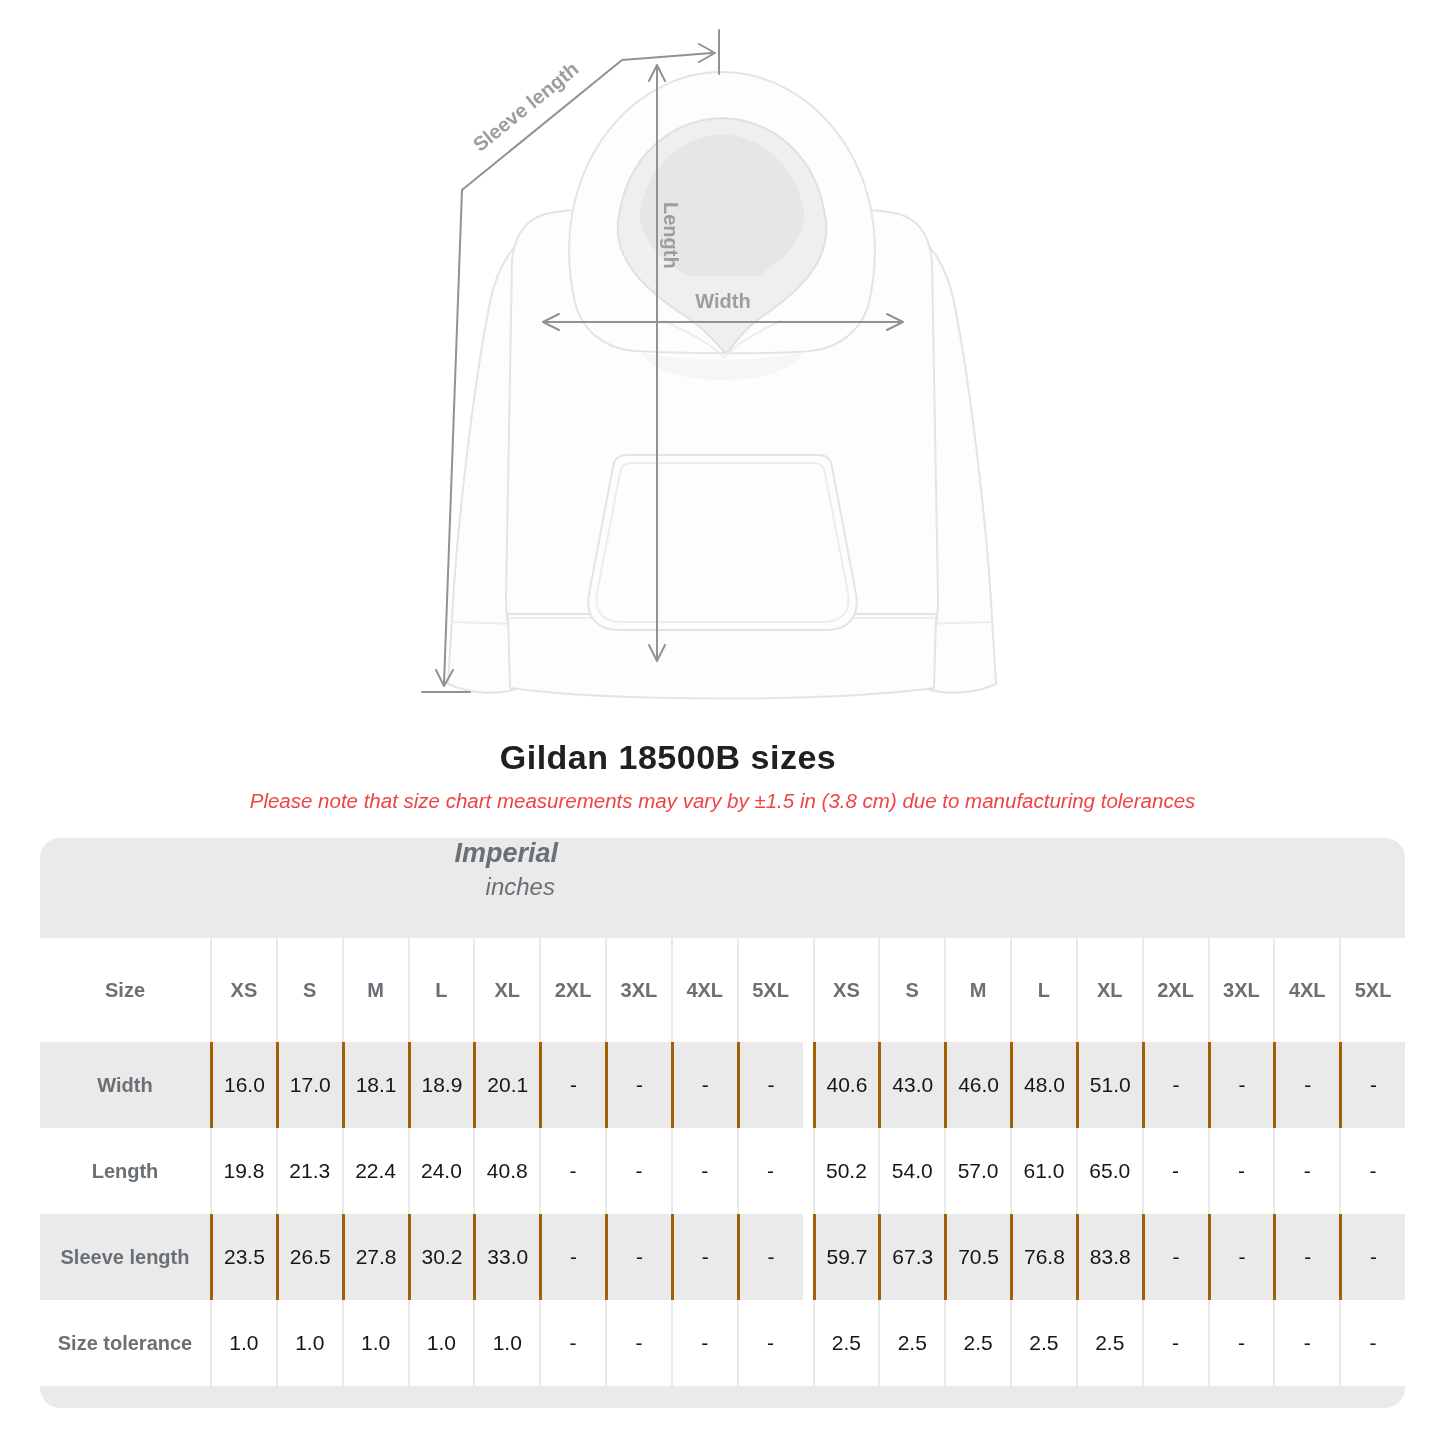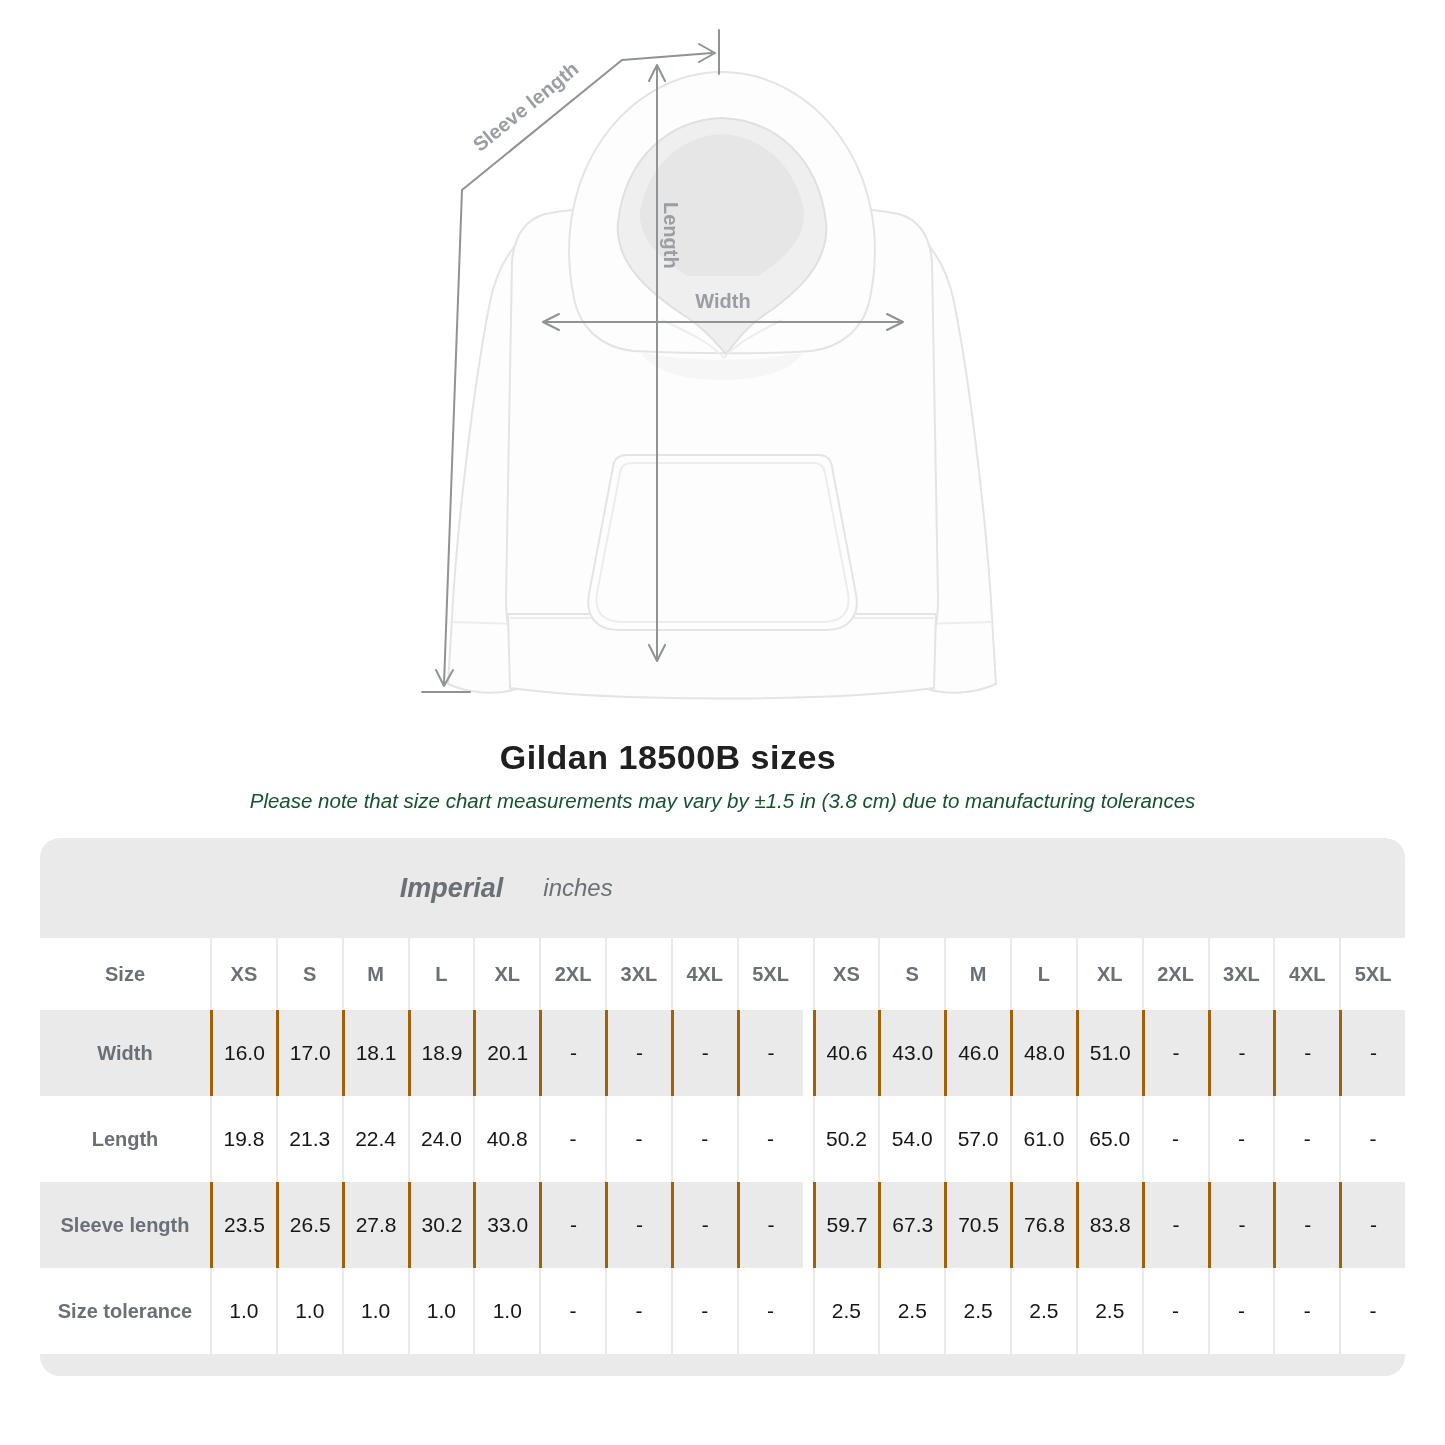--- a/index.html
+++ b/index.html
@@ -17,38 +17,38 @@
   .lining{fill:#efefef;stroke:#e0e0e0;stroke-width:2;}
   .lining-deep{fill:#e6e6e6;stroke:none;}
   .seam{fill:none;stroke:#ededed;stroke-width:2;}
   
   .title{
     position:absolute;left:0;top:740;width:1336px;text-align:center;
     font-size:34px;font-weight:bold;color:#202020;letter-spacing:.5px;
   }
   .subtitle{
     position:absolute;left:0;top:789px;width:1445px;text-align:center;
-    font-size:20.5px;font-style:italic;color:#14532d;
+    font-size:20.5px;font-style:italic;color:#ef4444;
   }
   .title{top:738px;}
   
   .size-table{
     position:absolute;left:40px;top:838px;width:1365px;
     border-radius:20px;overflow:hidden;background:#ffffff;
   }
   .unit-band{
     display:grid;grid-template-columns:170px 1fr 10px 1fr;
     background:var(--table-stripe,#eaeaea);height:100px;
   }
-  .unit-box{display:flex;flex-direction:row;align-items:center;justify-content:center;gap:12px;}
+  .unit-box{display:flex;flex-direction:column;align-items:center;justify-content:flex-start;gap:4px;}
   .unit-name{font-size:27px;font-weight:bold;font-style:italic;color:var(--label-text,#6a7076);}
   .unit-sub{font-size:24px;font-style:italic;color:var(--label-text,#6a7076);margin-left:28px;}
   .grid{display:grid;grid-template-columns:170px repeat(9,1fr) 10px repeat(9,1fr);}
   .cell{display:flex;align-items:center;justify-content:center;background:#ffffff;}
-  .hrow{height:72px;}
+  .hrow{height:104px;}
   .drow{height:86px;}
   .gray{background:var(--table-stripe,#eaeaea);}
   .sep{border-left:2px solid #e9e9e9;}
   .gray.sep{border-left:3px solid #a16207;}
   .divider{background:#ffffff;}
   .label-cell,.size-head{font-size:20px;font-weight:bold;color:var(--label-text,#6a7076);}
   .val{font-size:21px;color:var(--value-text,#161616);}
   .footer-strip{height:22px;background:var(--table-stripe,#eaeaea);}
 </style>
 </head>

